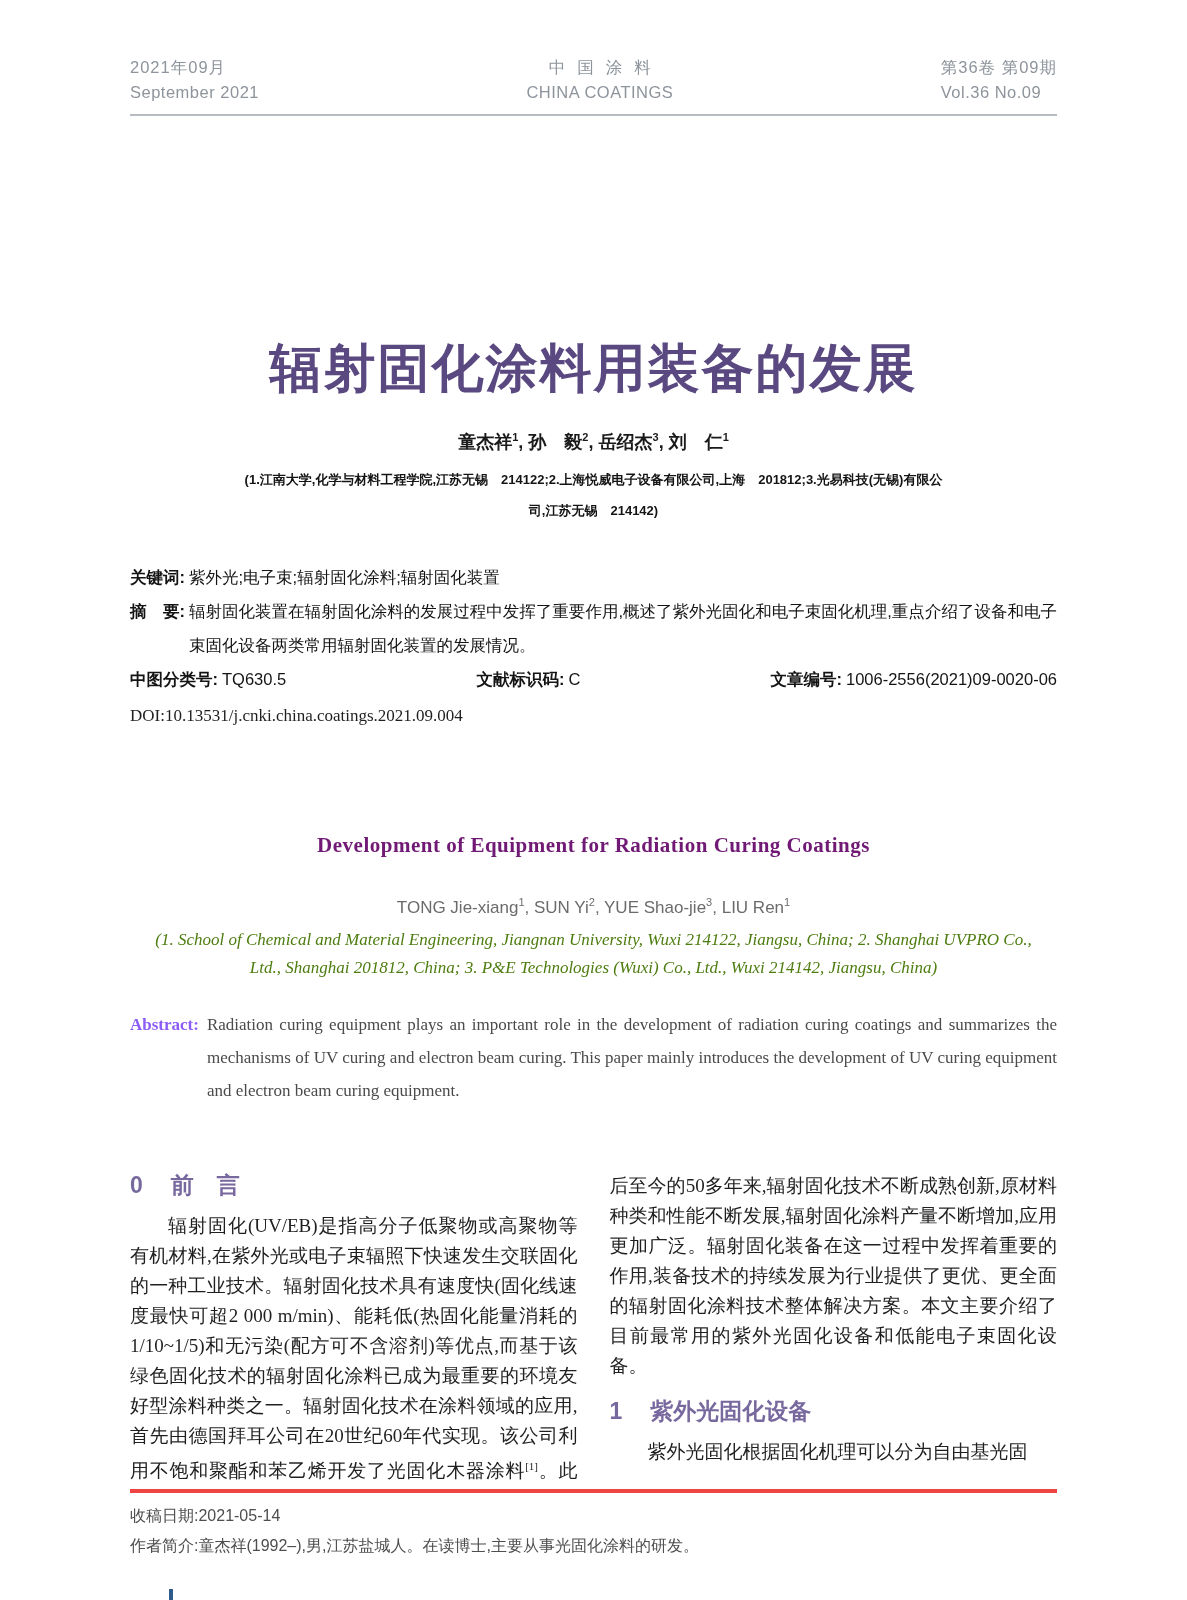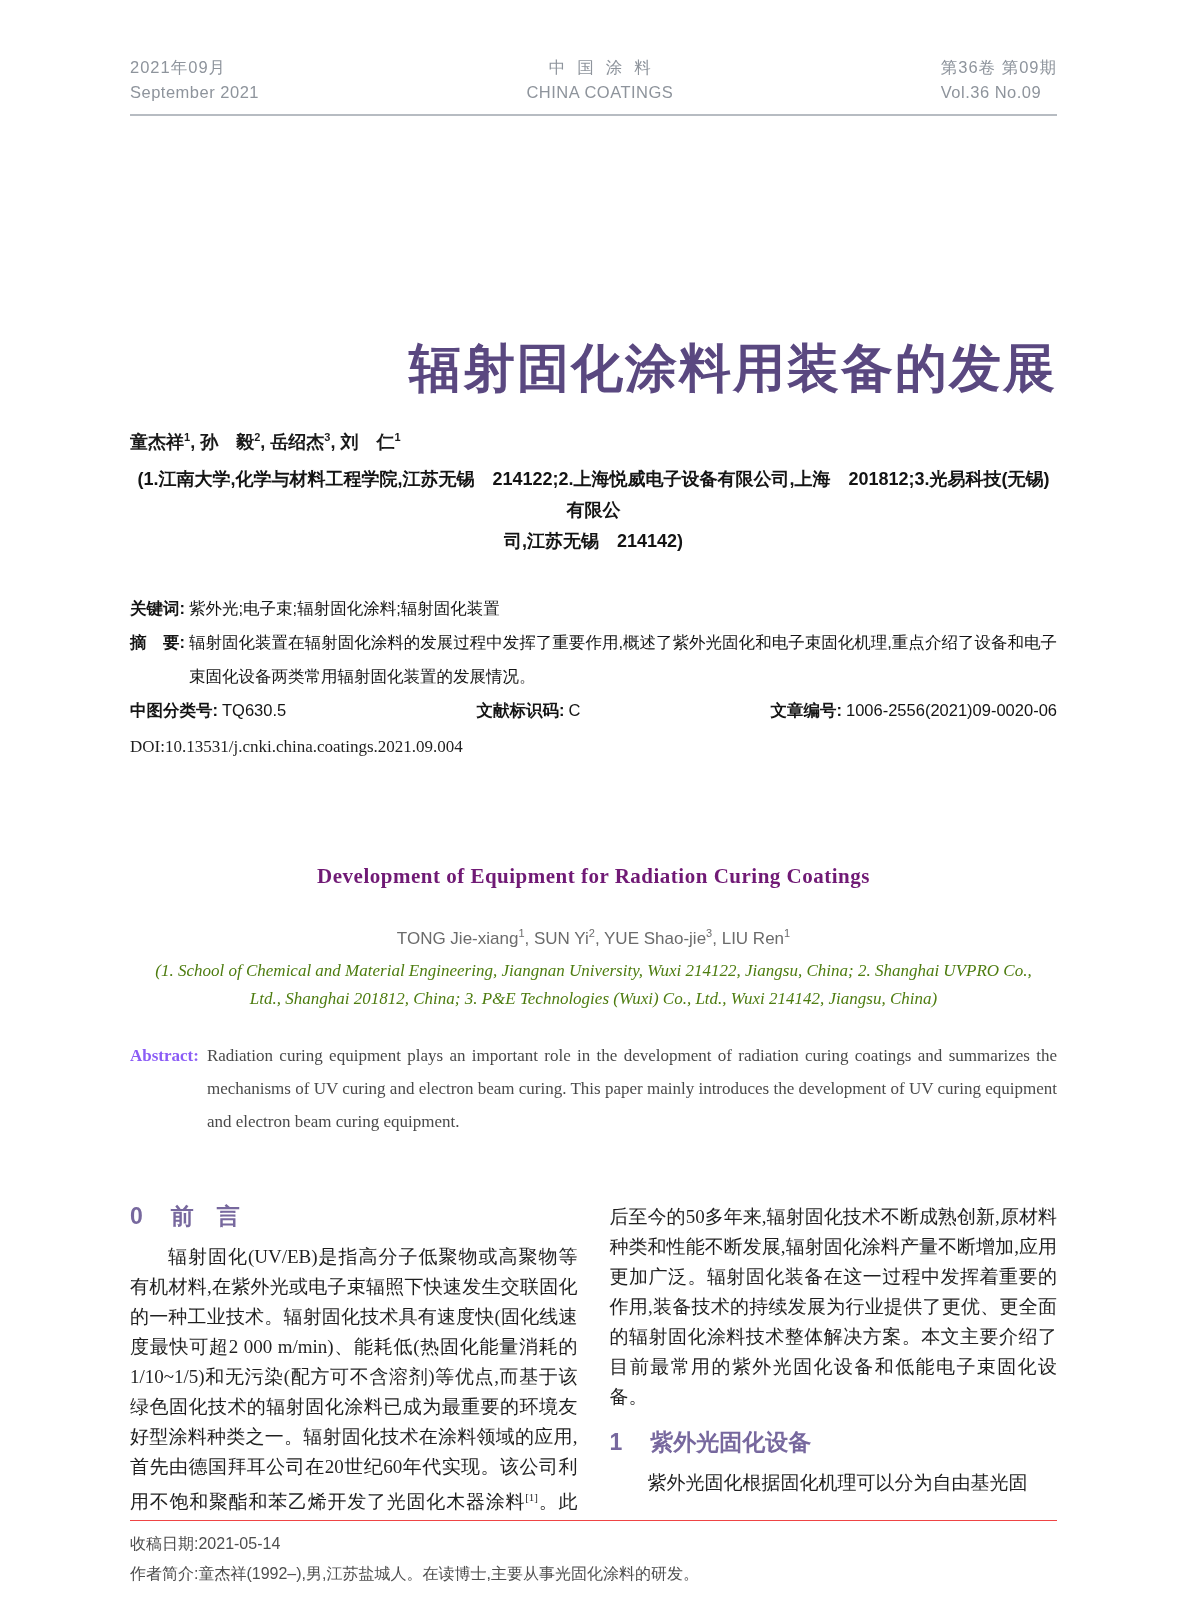--- a/index.html
+++ b/index.html
@@ -18,32 +18,32 @@
     color:#8e949c; font-size:16.5px; line-height:25px;
   }
   .jheader .col-center { text-align:center; }
   .jheader .col-right { text-align:left; }
   .jh-cn { letter-spacing:1px; }
   .jh-cn-journal { letter-spacing:12px; margin-right:-12px; }
   .jh-en { letter-spacing:0.5px; }
 
   
   .title-cn {
-    margin-top:218px; text-align:right;
+    margin-top:218px; text-align:center;
     font-size:52px; font-weight:bold; letter-spacing:2px;
     color:#5a4880;
   }
   .authors-cn {
-    margin-top:26px; text-align:left;
+    margin-top:26px; text-align:center;
     font-size:18px; font-weight:bold; color:#1a1a1a;
   }
   .authors-cn sup, .authors-en sup { font-size:11px; }
   .affil-cn {
     margin-top:10px; text-align:center;
-    font-size:18px; font-weight:bold; color:#141414; line-height:31px;
+    font-size:13px; font-weight:bold; color:#141414; line-height:31px;
   }
 
   
   .cn-meta { margin-top:34px; font-size:16.5px; color:#141414; }
   .meta-flex { display:flex; line-height:34px; }
   .meta-label { font-weight:bold; white-space:nowrap; margin-right:4px; }
   .meta-text { flex:1; text-align:justify; }
   .code-row { display:flex; justify-content:space-between; line-height:34px; }
   .doi-line {
     margin-top:7px; font-family:"Liberation Serif", serif;
@@ -87,21 +87,21 @@
   }
   .section-heading .sec-num { margin-right:28px; }
   .section-heading.second { margin-top:16px; }
   .body-para {
     margin:0; text-indent:2em; text-align:justify; line-height:30px;
   }
   .body-para sup { font-size:11px; }
 
   
   .footnote {
-    border-top:1px solid #ef4444; padding-top:8px;
+    border-top:4px solid #ef4444; padding-top:8px;
     font-size:16px; color:#4e4e4e; line-height:30px;
   }
 
   
   .pfooter { margin-top:28px; display:flex; align-items:center; }
   .page-num {
     font-family:"Liberation Serif", serif; font-size:29px; color:#3c6191;
     margin-right:10px; line-height:44px;
   }
   .footer-bar { width:4px; height:44px; background:#2e5b8c; margin-right:10px; }

